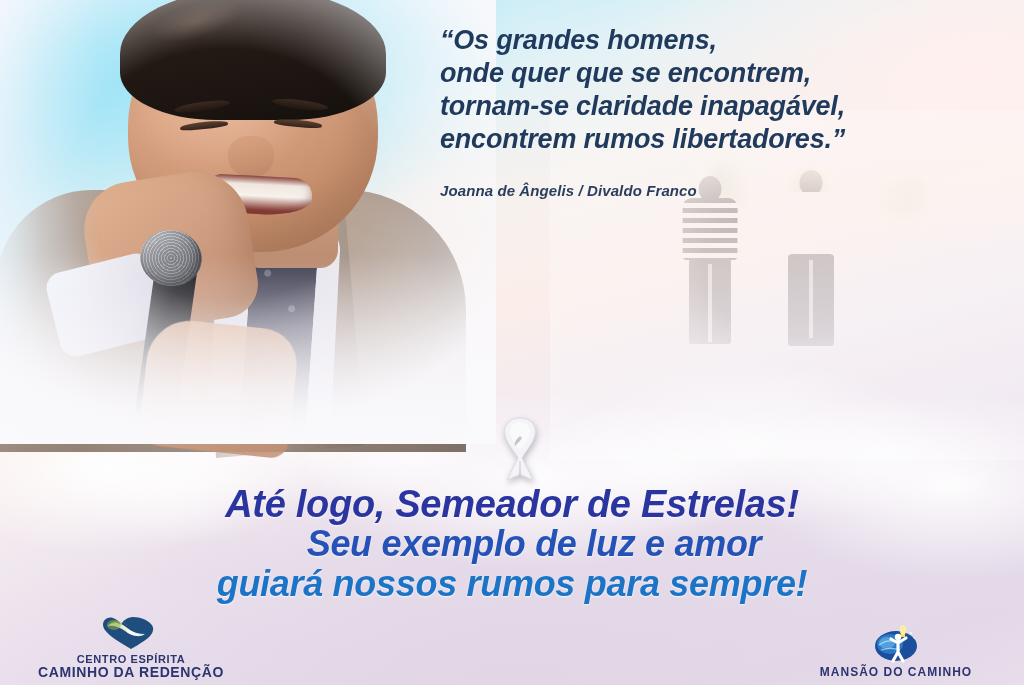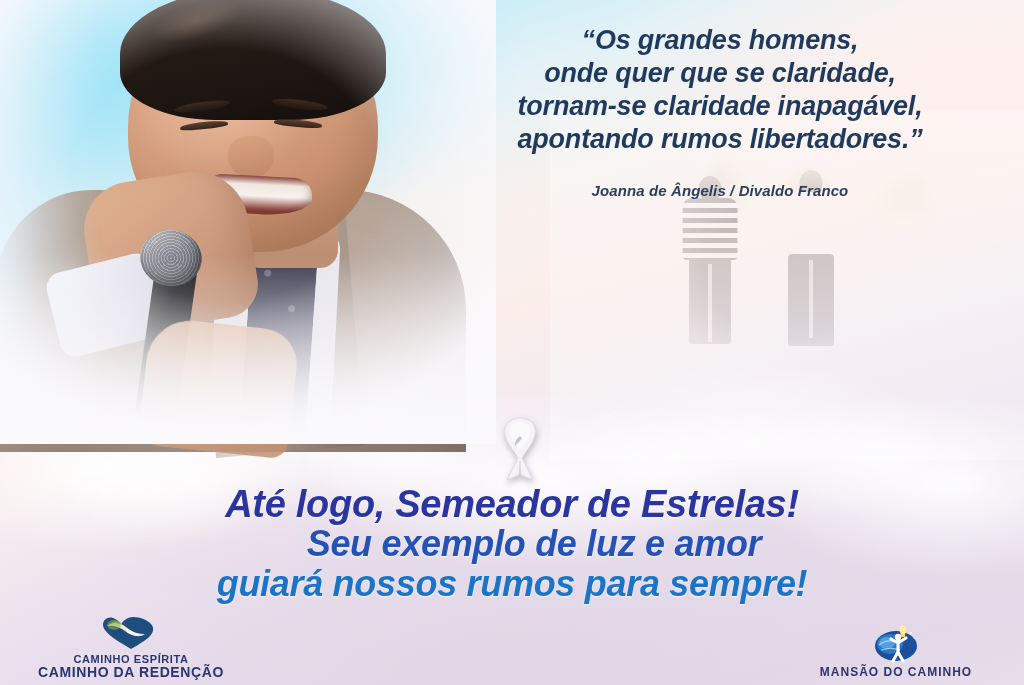--- a/index.html
+++ b/index.html
@@ -264,21 +264,21 @@
       linear-gradient(180deg, rgba(255,255,255,0) 58%, rgba(250,248,252,0.85) 92%, rgba(248,246,251,0.97) 100%);
   }
   .pt-softleft {
     position:absolute; left:-6px; top:0; width:110px; height:450px;
     background:linear-gradient(90deg, rgba(214,238,250,0.95) 0%, rgba(214,238,250,0.35) 48%, rgba(214,238,250,0) 100%);
   }
 
   
   .quote-block {
     position:absolute; right:24px; top:24px; width:560px;
-    text-align:center;
+    text-align:left;
   }
   .quote-line {
     font-style:italic;
     font-weight:bold;
     font-size:27px;
     line-height:33px;
     color:#1f3a5c;
     letter-spacing:-0.2px;
     white-space:nowrap;
   }
@@ -367,23 +367,23 @@
     <div class="pt-cuff"></div>
     <div class="pt-mic-body"></div>
     <div class="pt-mic-head"></div>
     <div class="pt-hand2"></div>
     <div class="pt-softleft"></div>
     <div class="pt-soft"></div>
   </div>
 
   <div class="quote-block">
     <div class="quote-line" style="color: rgb(31, 58, 92);">“Os grandes homens,</div>
-    <div class="quote-line" style="color: rgb(31, 58, 92);">onde quer que se claridade,</div>
+    <div class="quote-line" style="color: rgb(31, 58, 92);">onde quer que se encontrem,</div>
     <div class="quote-line" style="color: rgb(31, 58, 92);">tornam-se claridade inapagável,</div>
-    <div class="quote-line" style="color: rgb(31, 58, 92);">apontando rumos libertadores.”</div>
+    <div class="quote-line" style="color: rgb(31, 58, 92);">encontrem rumos libertadores.”</div>
     <div class="quote-attr">Joanna de Ângelis / Divaldo Franco</div>
   </div>
 
   <div class="ribbon">
     <svg width="62" height="72" viewBox="0 0 62 72" aria-hidden="true">
       <path d="M31 6 C20 6 14 14 16 23 C18 32 26 40 29 46 L18 68 L30 63 L31 49 L32 63 L44 68 L33 46 C36 40 44 32 46 23 C48 14 42 6 31 6 Z" fill="#f4f3f6" stroke="#dedbe3" stroke-width="1"></path>
       <path d="M31 10 C24 10 20 15 21 21 C22 27 27 33 31 38 C35 33 40 27 41 21 C42 15 38 10 31 10 Z" fill="#ffffff" opacity="0.55"></path>
       <path d="M31 24 C27 27 25 31 26 34 C28 32 31 29 33 26 Z" fill="#b9b4c4" opacity="0.8"></path>
     </svg>
   </div>
@@ -397,21 +397,21 @@
   <div class="logo-left">
     <svg class="logo-mark" width="62" height="34" viewBox="0 0 62 34">
       <path d="M31 33 C12 22 3 15 3 9 C3 3.5 8 0.5 13 2 C17 3.2 19.5 6 21 8.5 C23 5 27 1 33 1 C41 1 47 4 51 8 C56 13 52 20 44 25 C39 28 35 31 31 33 Z" fill="#1e4d7e"></path>
       <path d="M10 8 C14 5 20 5 24 8 C21 6 15 6 11 9 Z" fill="#9dbf4a" opacity="0.9"></path>
       <path d="M7 10 C12 6 20 6 26 11 C31 15 36 18 41 19 C36 21 30 19 25 15 C20 11 13 9 7 10 Z" fill="#e9edd9"></path>
       <path d="M9 7 C15 4 23 5 29 10 C25 6 17 4 9 7 Z" fill="#b9d15e"></path>
       <ellipse cx="14" cy="9" rx="7" ry="5" fill="#8fae3e" opacity="0.55"></ellipse>
       <path d="M27 13 C33 16 39 18 45 18 C40 22 32 20 27 16 Z" fill="#ffffff" opacity="0.85"></path>
     </svg>
     <div class="logo-text">
-      <span class="l1">CAMINHO ESPÍRITA</span>
+      <span class="l1">CENTRO ESPÍRITA</span>
       <span class="l2">CAMINHO DA REDENÇÃO</span>
     </div>
   </div>
 
   <div class="logo-right">
     <svg class="logo-mark" width="58" height="40" viewBox="0 0 58 40">
       <ellipse cx="29" cy="23" rx="21" ry="15" fill="#1b4f9c"></ellipse>
       <ellipse cx="23" cy="21" rx="13" ry="10" fill="#2f7fd0" opacity="0.85"></ellipse>
       <ellipse cx="20" cy="20" rx="8" ry="6" fill="#5fb0e6" opacity="0.7"></ellipse>
       <path d="M12 22 C17 18 24 17 30 19" stroke="#bfe2f7" stroke-width="1.4" fill="none" opacity="0.8"></path>

